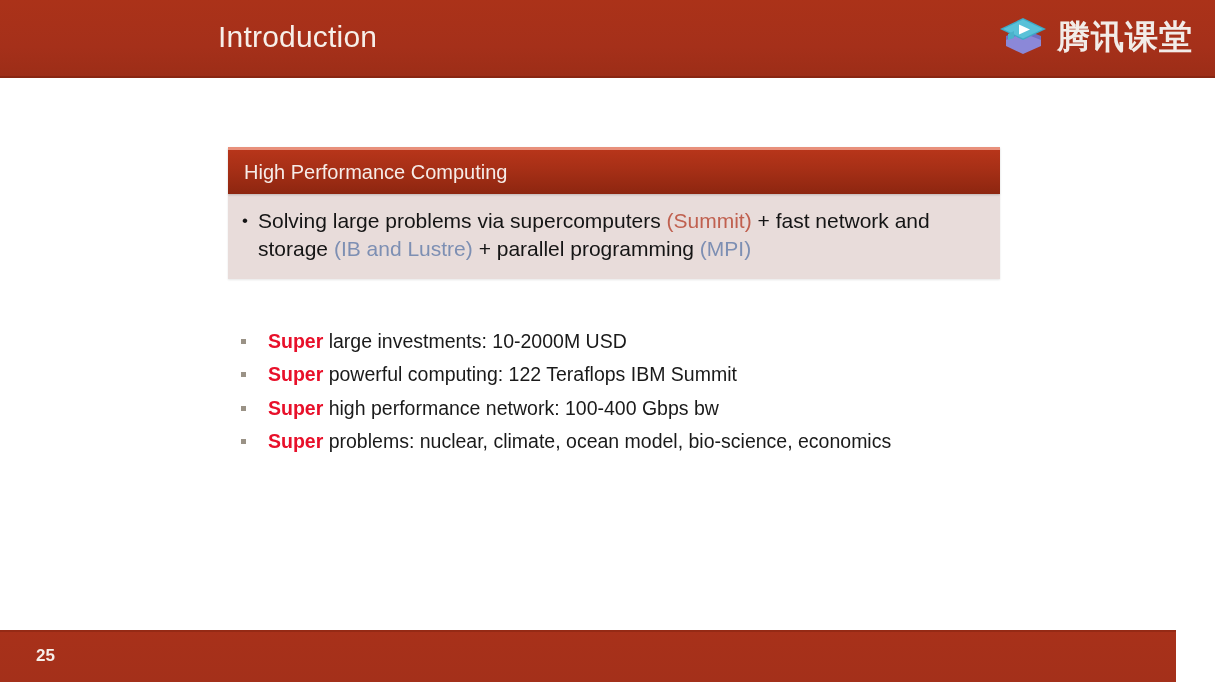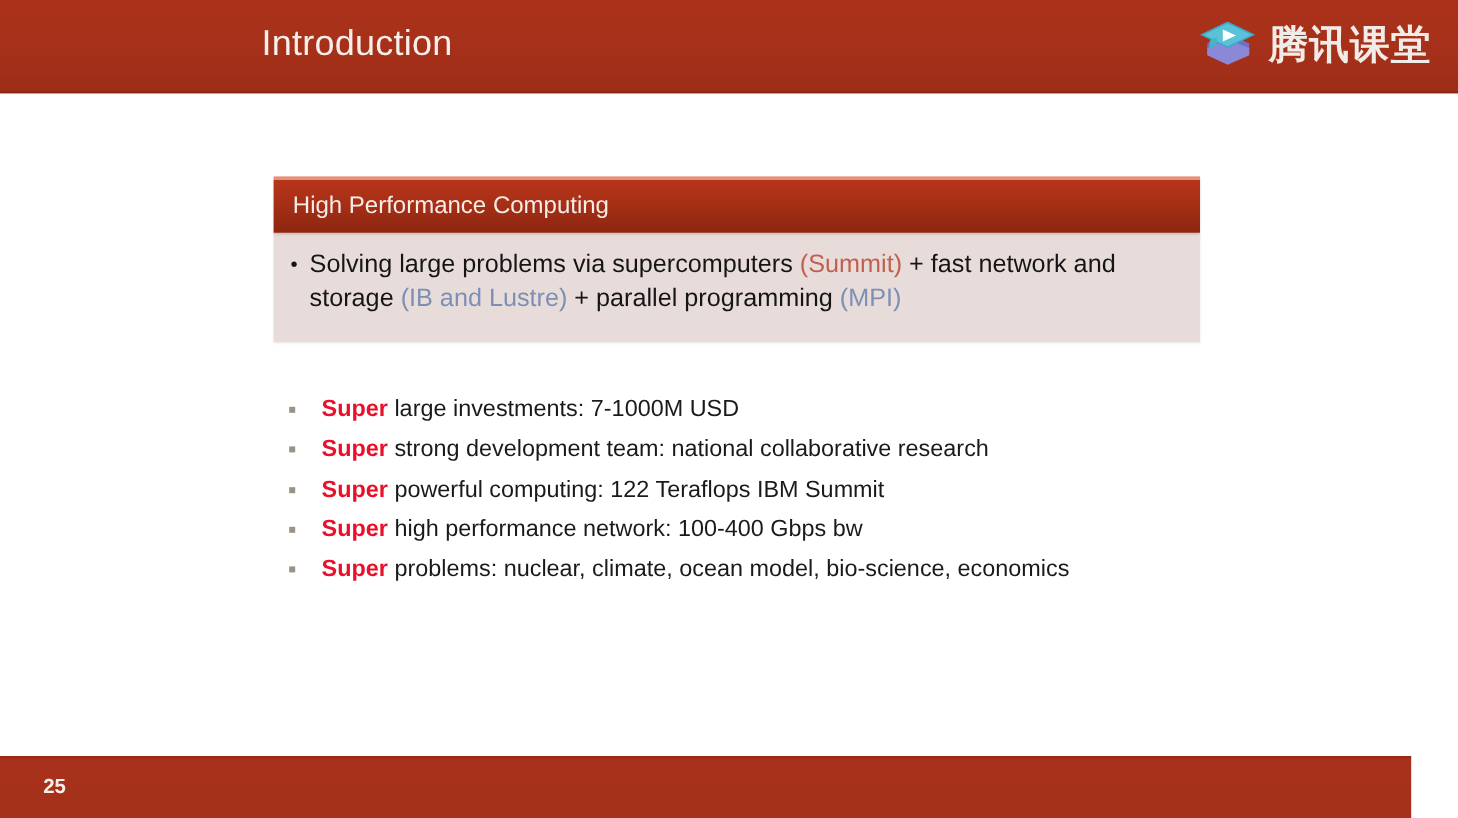--- a/index.html
+++ b/index.html
@@ -105,21 +105,21 @@
     left: 16px;
     top: 50%;
     transform: translateY(-50%);
     font-size: 20px;
     color: #f6ece8;
     font-weight: normal;
     white-space: nowrap;
   }
   .callout-body {
     background: #e8dcda;
-    padding: 13px 18px 22px 14px;
+    padding: 13px 18px 16px 14px;
     box-sizing: border-box;
     min-height: 78px;
     box-shadow: 0 1px 2px rgba(0,0,0,0.10);
   }
   .callout-bullet {
     position: relative;
     padding-left: 16px;
     font-size: 21px;
     line-height: 28px;
     color: #151515;
@@ -242,25 +242,21 @@
         <span>Solving large problems via supercomputers </span><span class="tok-red">(Summit)</span><span> + fast network and storage </span><span class="tok-blue">(IB and Lustre)</span><span> + parallel programming </span><span class="tok-blue">(MPI)</span>
       </div>
     </div>
   </div>
 
   <div class="sc-section">
 
     <ul class="sc-list">
       <li class="sc-item">
         <span class="sc-marker"></span>
-        <span class="sc-strong">Super</span><span> large investments: 7-1000M USD</span>
-      </li>
-      <li class="sc-item">
-        <span class="sc-marker"></span>
-        <span class="sc-strong">Super</span><span> strong development team: national collaborative research</span>
+        <span class="sc-strong">Super</span><span> large investments: 10-2000M USD</span>
       </li>
       <li class="sc-item">
         <span class="sc-marker"></span>
         <span class="sc-strong">Super</span><span> powerful computing: 122 Teraflops IBM Summit</span>
       </li>
       <li class="sc-item">
         <span class="sc-marker"></span>
         <span class="sc-strong">Super</span><span> high performance network: 100-400 Gbps bw</span>
       </li>
       <li class="sc-item">

